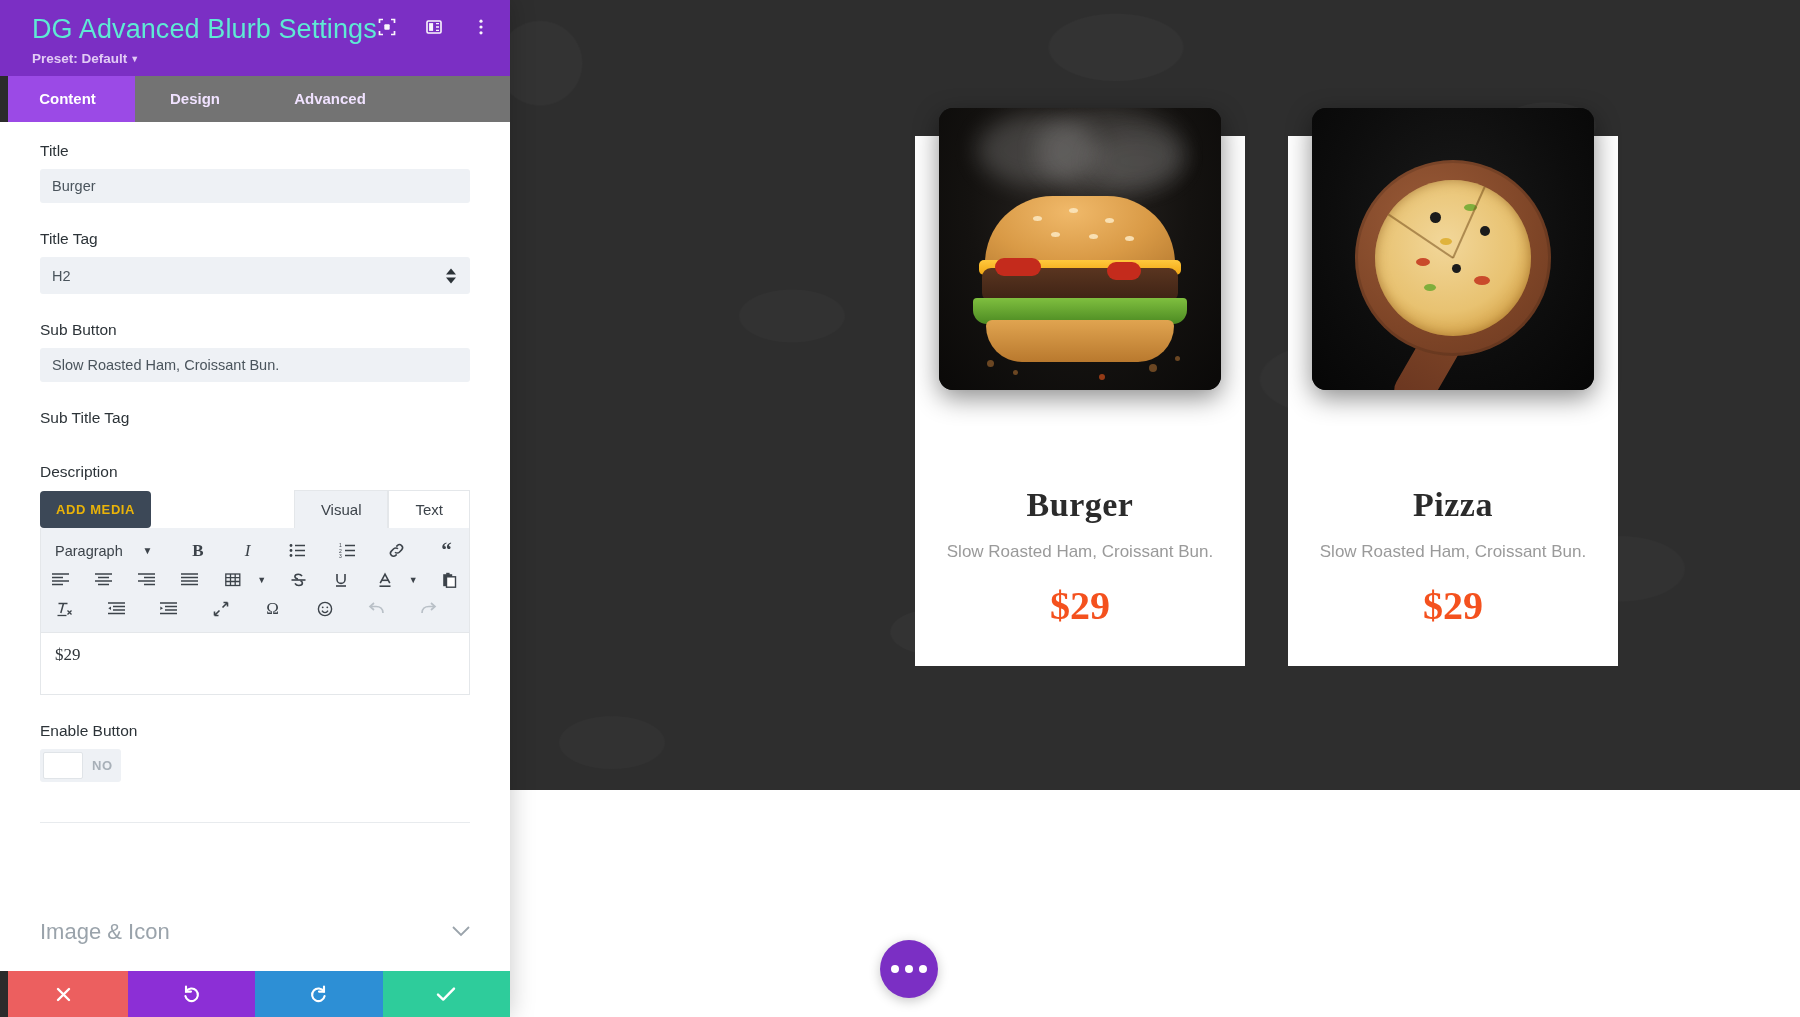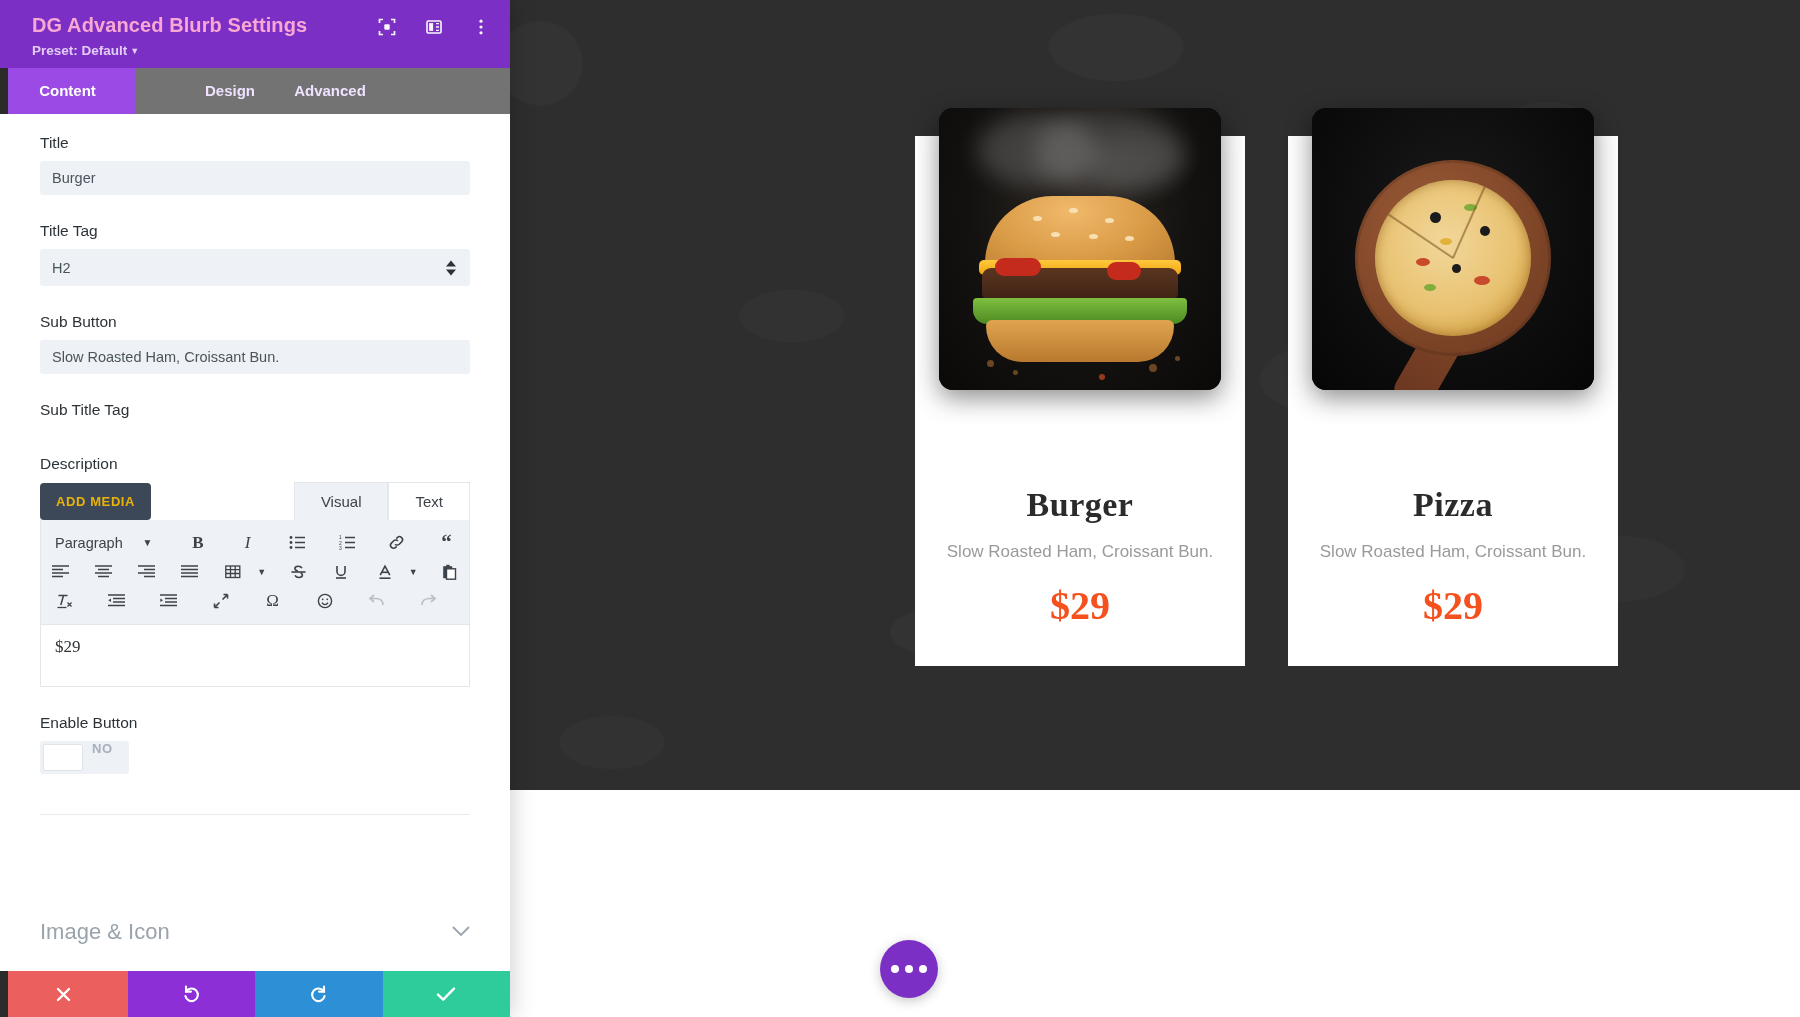--- a/index.html
+++ b/index.html
@@ -165,34 +165,34 @@
   
   .modal {
     position: absolute; left: 0; top: 0;
     width: 510px; height: 1017px;
     background: #ffffff;
     display: flex; flex-direction: column;
     box-shadow: 0 0 24px rgba(0,0,0,.22);
     overflow: hidden;
   }
   .modal-head { background:#7b2fc4; padding: 14px 22px 10px 32px; position: relative; flex: 0 0 auto; }
-  .modal-title { color:#f9a8d4; font-size:20px; font-weight:700; letter-spacing:.1px; }
+  .modal-title { color:#5eead4; font-size:27px; font-weight:400; letter-spacing:.1px; }
   .modal-preset { margin-top:6px; color:#e2cbf5; font-size:13.5px; font-weight:700; }
   .caret-mini { display:inline-block; margin-left:3px; font-size:9px; vertical-align: middle; }
   .head-icons { position:absolute; right: 20px; top: 18px; display:flex; align-items:center; gap: 29px; }
   .hicon { width:18px; height:18px; position: relative; cursor:pointer; opacity:.96; }
   .hicon svg { display:block; }
 
   .tabs { background:#737373; display:flex; flex: 0 0 auto; }
   .tab {
     padding: 14px 0 15px; color:#f0e2ff; font-size:15px; font-weight:700; text-align:center;
     cursor:pointer;
   }
   .tab.w1 { width: 135px; }
-  .tab.w2 { width: 120px; text-align: right; }
+  .tab.w2 { width: 120px; }
   .tab.w3 { width: 150px; }
   .tab.active { background:#9b4ae6; color:#ffffff; }
 
   .modal-body { flex: 1 1 auto; overflow: hidden; background:#fff; padding: 0; position: relative; }
   .scroll-area { padding: 20px 40px 0 40px; }
 
   .field-label { font-size:15.5px; color:#2c3338; font-weight:400; margin: 0 0 9px; }
   .field-gap { height: 27px; }
   .text-input {
     width: 100%; height: 34px;
@@ -248,22 +248,22 @@
   .tb-btn.dim { color:#b9c0c7; }
 
   .editor-area {
     border:1px solid #e4e7ea; border-top:none; background:#fff;
     height: 62px; padding: 12px 14px;
     font-family: "Liberation Serif", serif; font-size:17px; color:#2f3439;
   }
 
   .toggle-row { display:flex; align-items:center; }
   .toggle {
-    display:flex; align-items:flex-start; background:#eef1f5; border-radius:3px;
-    height: 33px; cursor:pointer; padding-right: 16px;
+    display:flex; align-items:center; background:#eef1f5; border-radius:3px;
+    height: 33px; cursor:pointer; padding-right: 8px;
   }
   .toggle-knob {
     width: 40px; height: 27px; margin: 3px; background:#ffffff; border-radius:2px;
     border: 1px solid #e0e4e8;
   }
   .toggle-label { font-size:13px; font-weight:700; color:#a8b0b8; letter-spacing:.5px; margin-left: 6px; }
 
   .divider { height:1px; background:#e8ebee; margin-top: 40px; }
   .accordion {
     display:flex; align-items:center; justify-content:space-between;

